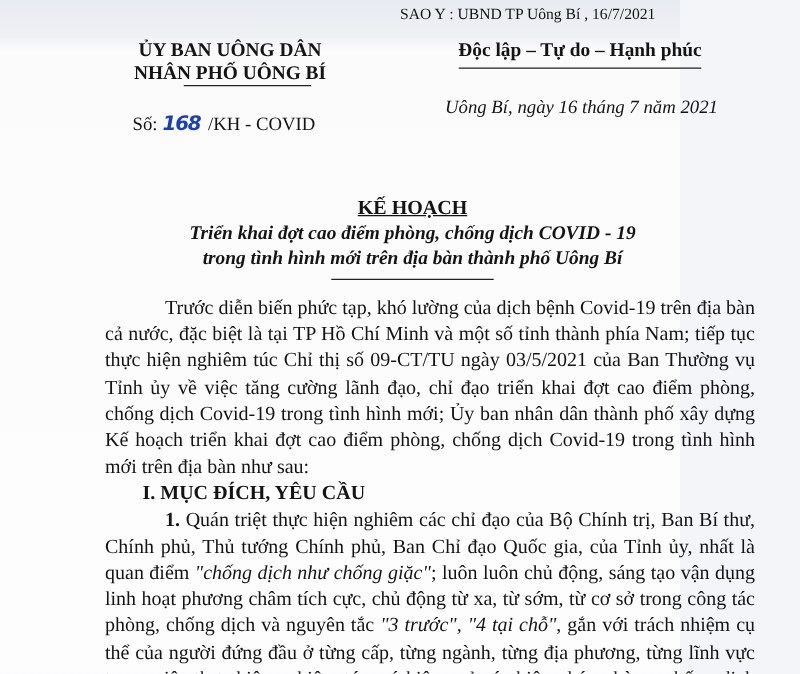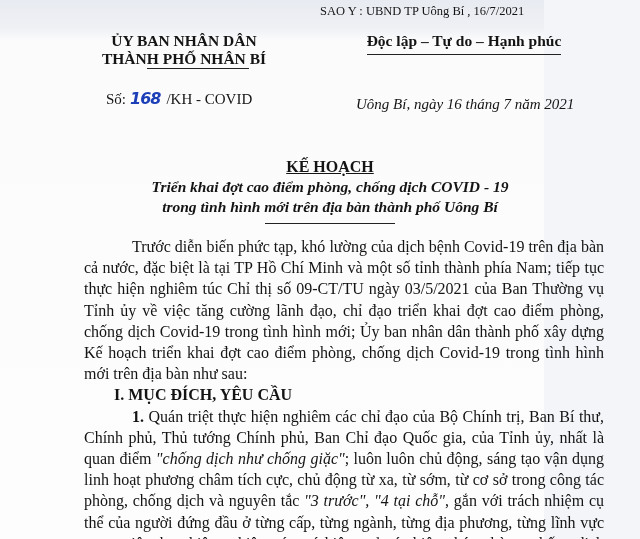--- a/index.html
+++ b/index.html
@@ -37,21 +37,21 @@
       font-family: "DejaVu Sans", sans-serif; font-size: 16px;
       letter-spacing: -1px; margin: 0 6px 0 4px;
     }
     .right-header {
       position: absolute; left: 298px; top: 31px; width: 332px; text-align: center;
       font-weight: bold; font-size: 15.5px; line-height: 19px;
     }
     .right-header .motto { display: inline-block; border-bottom: 1px solid #222; padding-bottom: 4px; }
     .place-date {
       position: absolute; left: 356px; top: 78px;
-      font-style: italic; font-size: 15px; white-space: nowrap; margin-top: 18px;
+      font-style: italic; font-size: 15px; white-space: nowrap;
     }
     .title-block {
       position: absolute; left: 60px; top: 157px; width: 540px; text-align: center;
       font-weight: bold;
     }
     .title-block .t1 { font-size: 16px; line-height: 20px; text-decoration: underline; }
     .title-block .t2 { font-size: 15.5px; line-height: 20px; font-style: italic; }
     .title-block .rule { width: 130px; height: 1px; background: #222; margin: 6px auto 0; position: relative; left: 0; }
     .body-text {
       position: absolute; left: 84px; top: 236px; width: 520px;
@@ -64,22 +64,22 @@
     .i { font-style: italic; }
   </style>
 </head>
 <body>
 
 <div class="page">
 
   <div class="copy-stamp">SAO Y : UBND TP Uông Bí , 16/7/2021</div>
 
   <div class="left-header">
-    <div>ỦY BAN NHÂN DÂN</div>
-    <div class="org2">THÀNH PHỐ NHÂN BÍ</div>
+    <div>ỦY BAN UÔNG DÂN</div>
+    <div class="org2">NHÂN PHỐ UÔNG BÍ</div>
     <div class="rule"></div>
   </div>
 
   <div class="docnum">
     <span>Số:</span><span class="hand">168</span><span>/KH - COVID</span>
   </div>
 
   <div class="right-header">
     <div class="motto">Độc lập – Tự do – Hạnh phúc</div>
   </div>

